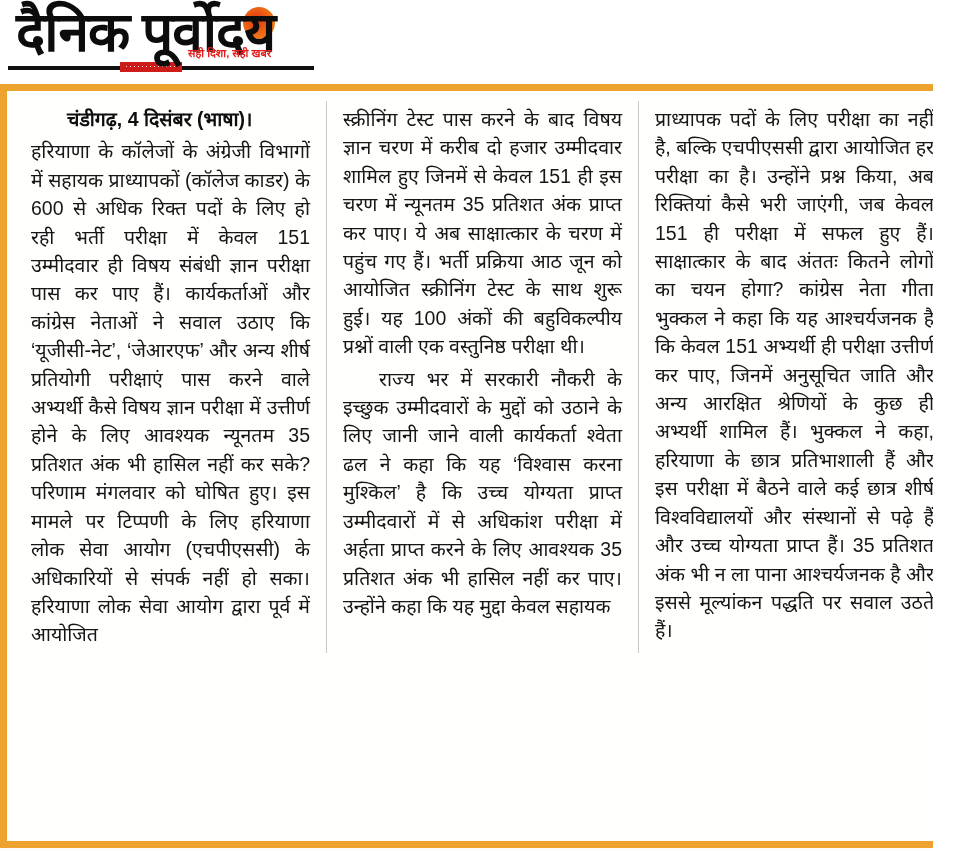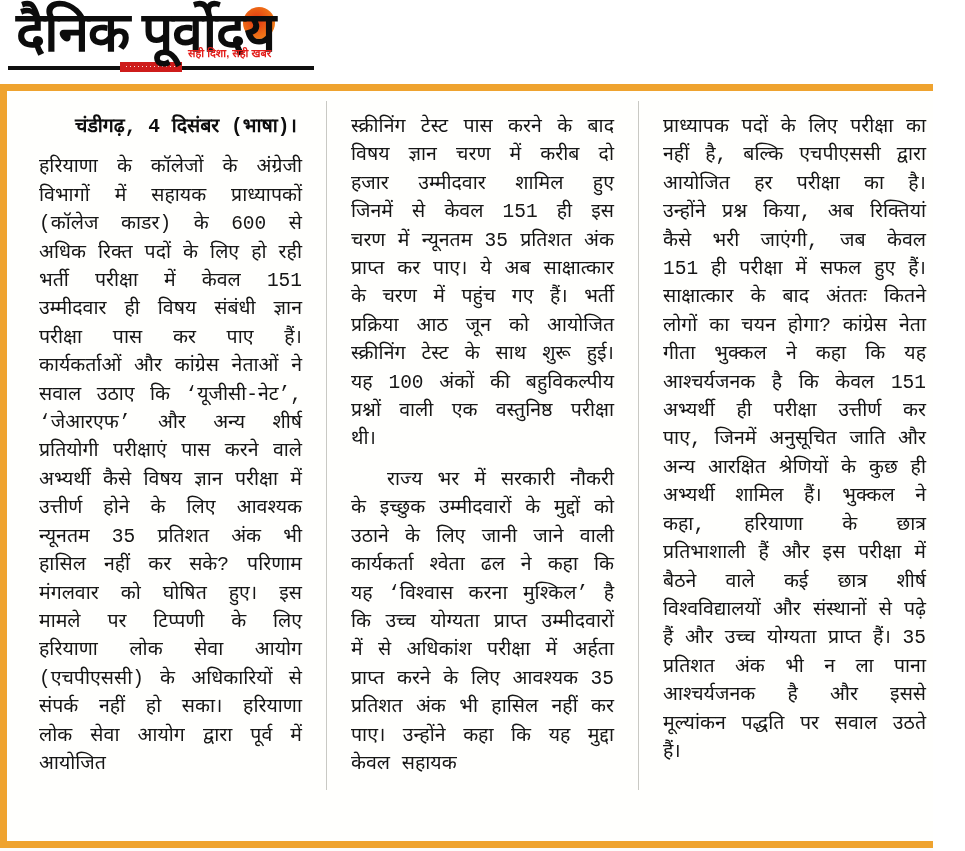--- a/index.html
+++ b/index.html
@@ -53,24 +53,24 @@
     font-family: "Liberation Sans", "DejaVu Sans", sans-serif;
     letter-spacing: 0px;
   }
   .hl-line { display: block; white-space: nowrap; }
 
   .columns { display: flex; align-items: stretch; margin: 10px 8px 0 8px; }
   .col { flex: 1 1 0; padding: 0 12px; }
   .col-sep { border-right: 1px solid #c9c9c4; }
 
   .para {
-    margin: 12px; color: #161616;
+    margin: 4px; color: #161616;
     font-size: 19.5px; line-height: 28.4px;
     text-align: justify;
-    font-family: Liberation Mono, monospace;
+    font-family: Liberation Sans, sans-serif;
   }
   .indent { text-indent: 36px; }
   .dateline { font-weight: bold; color: #0e0e0e; }
 </style>
 </head>
 <body>
 
 <div class="page">
 
   <header class="masthead">

